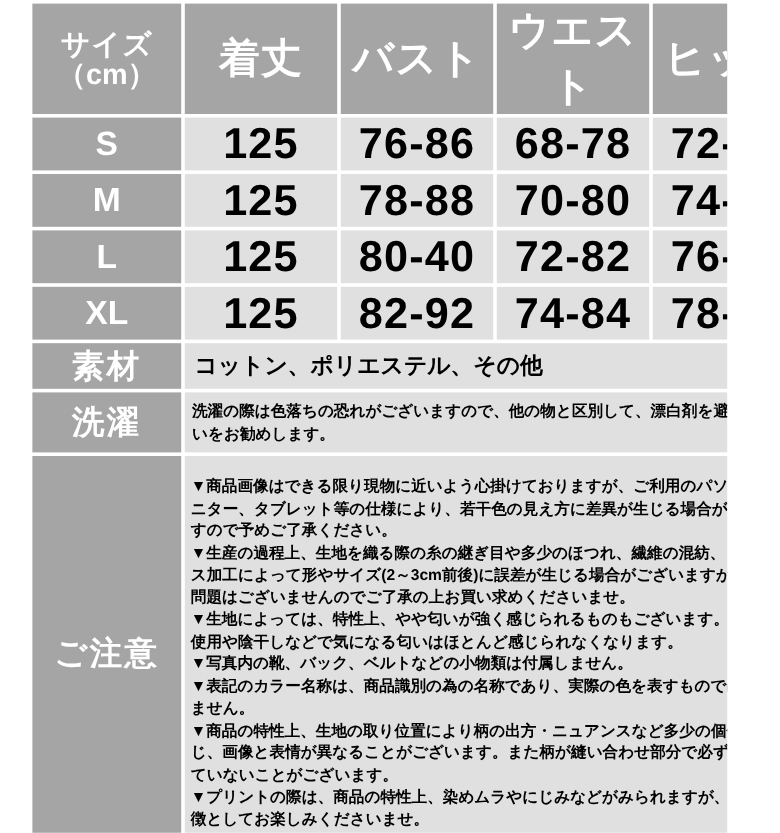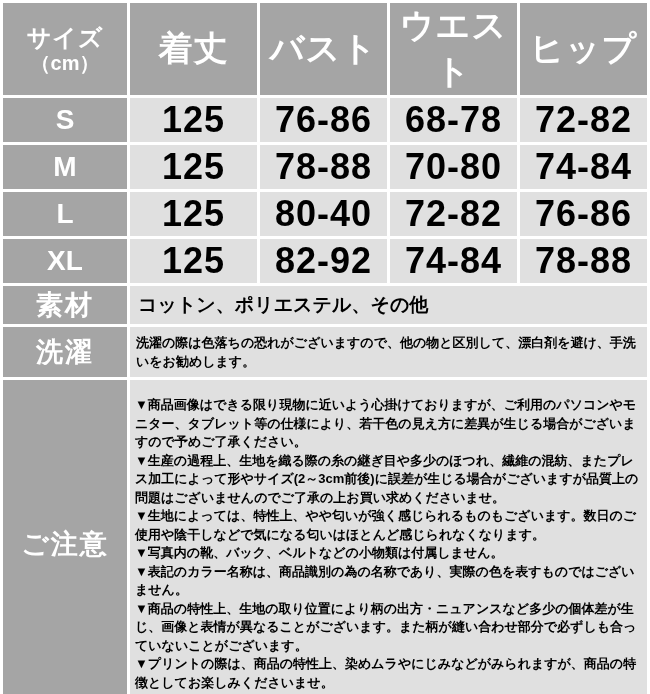--- a/index.html
+++ b/index.html
@@ -2,24 +2,25 @@
 <html><head>
 <meta charset="utf-8">
 <style>
   html, body {
     margin: 0;
     padding: 0;
     background: #ffffff;
     font-family: "Liberation Sans", "DejaVu Sans", sans-serif;
   }
   .page {
-    width: 650px;
+    width: 582px;
     height: 694px;
     background: #ffffff;
     overflow: hidden;
+    margin-left: 24px;
   }
   table.spec {
     width: 650px;
     height: 694px;
     border-collapse: separate;
     border-spacing: 3px;
     table-layout: fixed;
     background: #ffffff;
     font-weight: bold;
   }
@@ -30,21 +31,21 @@
     text-align: center;
     font-weight: bold;
   }
   .dcell {
     background: #e0e0e0;
     color: #000000;
     text-align: center;
     font-weight: bold;
   }
   .size-head-line1 { font-size: 24px; line-height: 27px; letter-spacing: 1px; }
-  .size-head-line2 { font-size: 20px; line-height: 24px; }
+  .size-head-line2 { font-size: 24px; line-height: 24px; }
   .col-head { font-size: 34px; letter-spacing: 1px; }
   .size-letter { font-size: 28px; }
   .num { font-size: 36px; letter-spacing: 1px; }
   .info-label { font-size: 27px; letter-spacing: 2px; }
   .info-content {
     text-align: left;
     padding-left: 8px;
     font-size: 19px;
     letter-spacing: 0px;
   }

